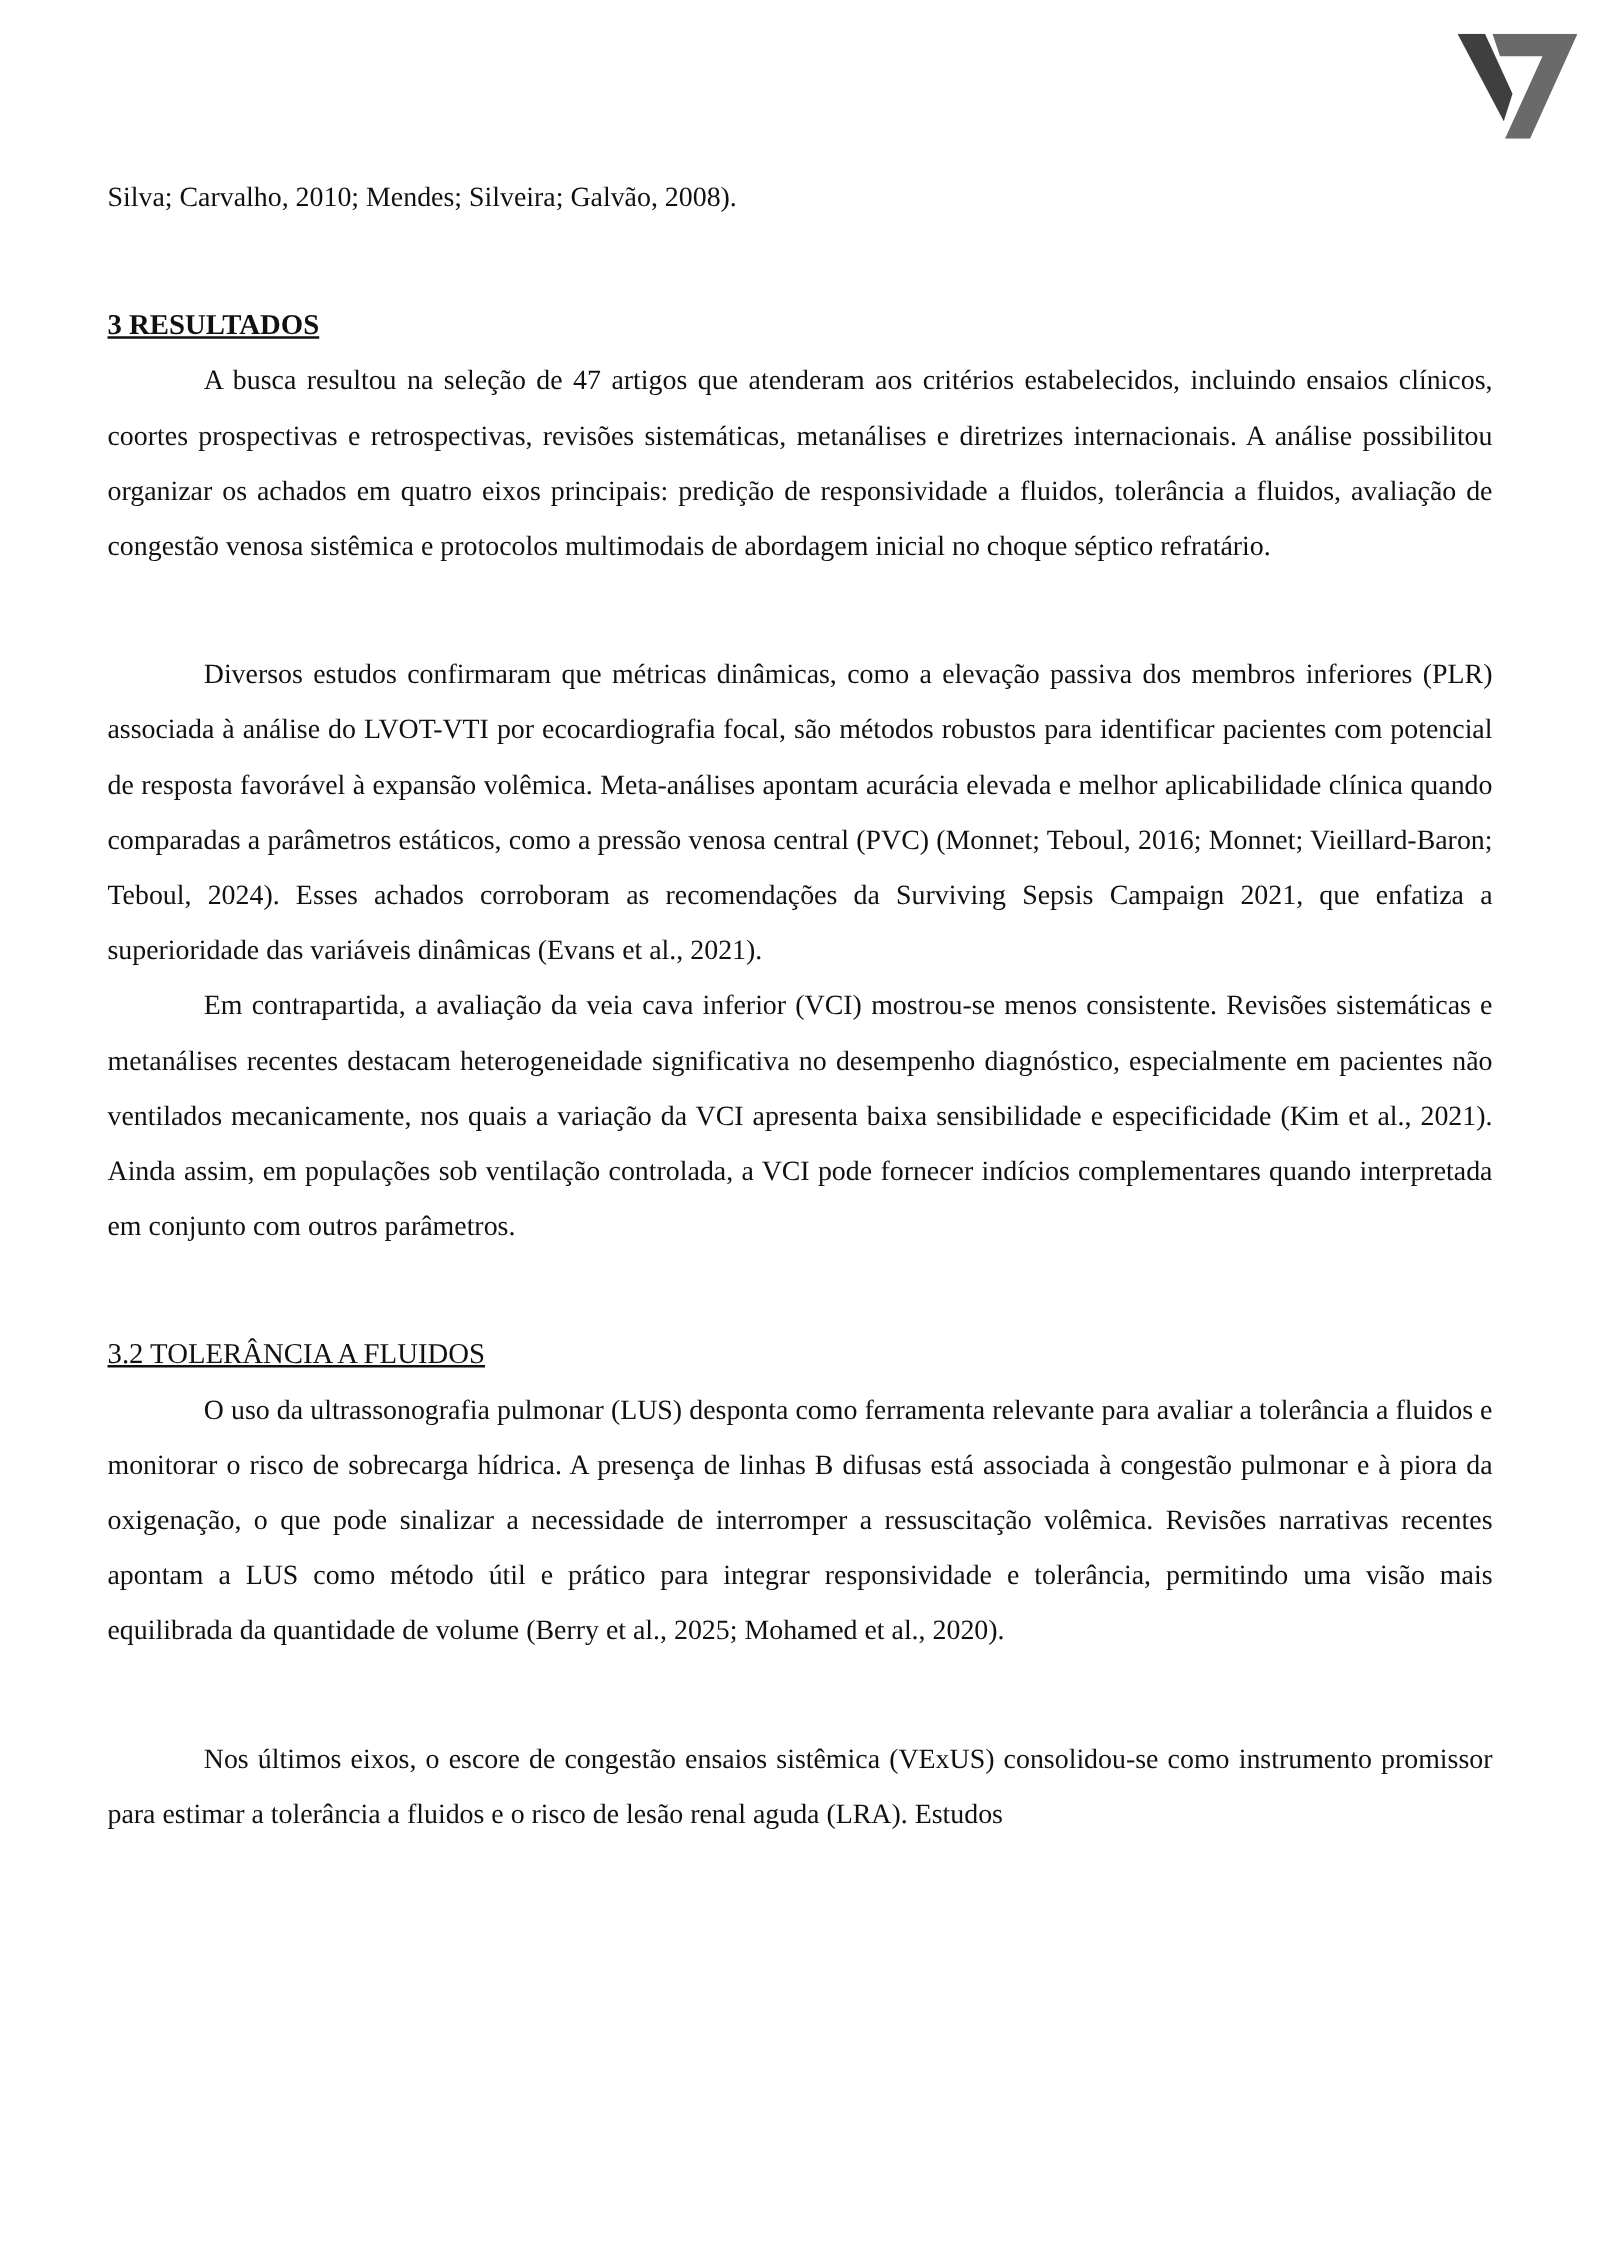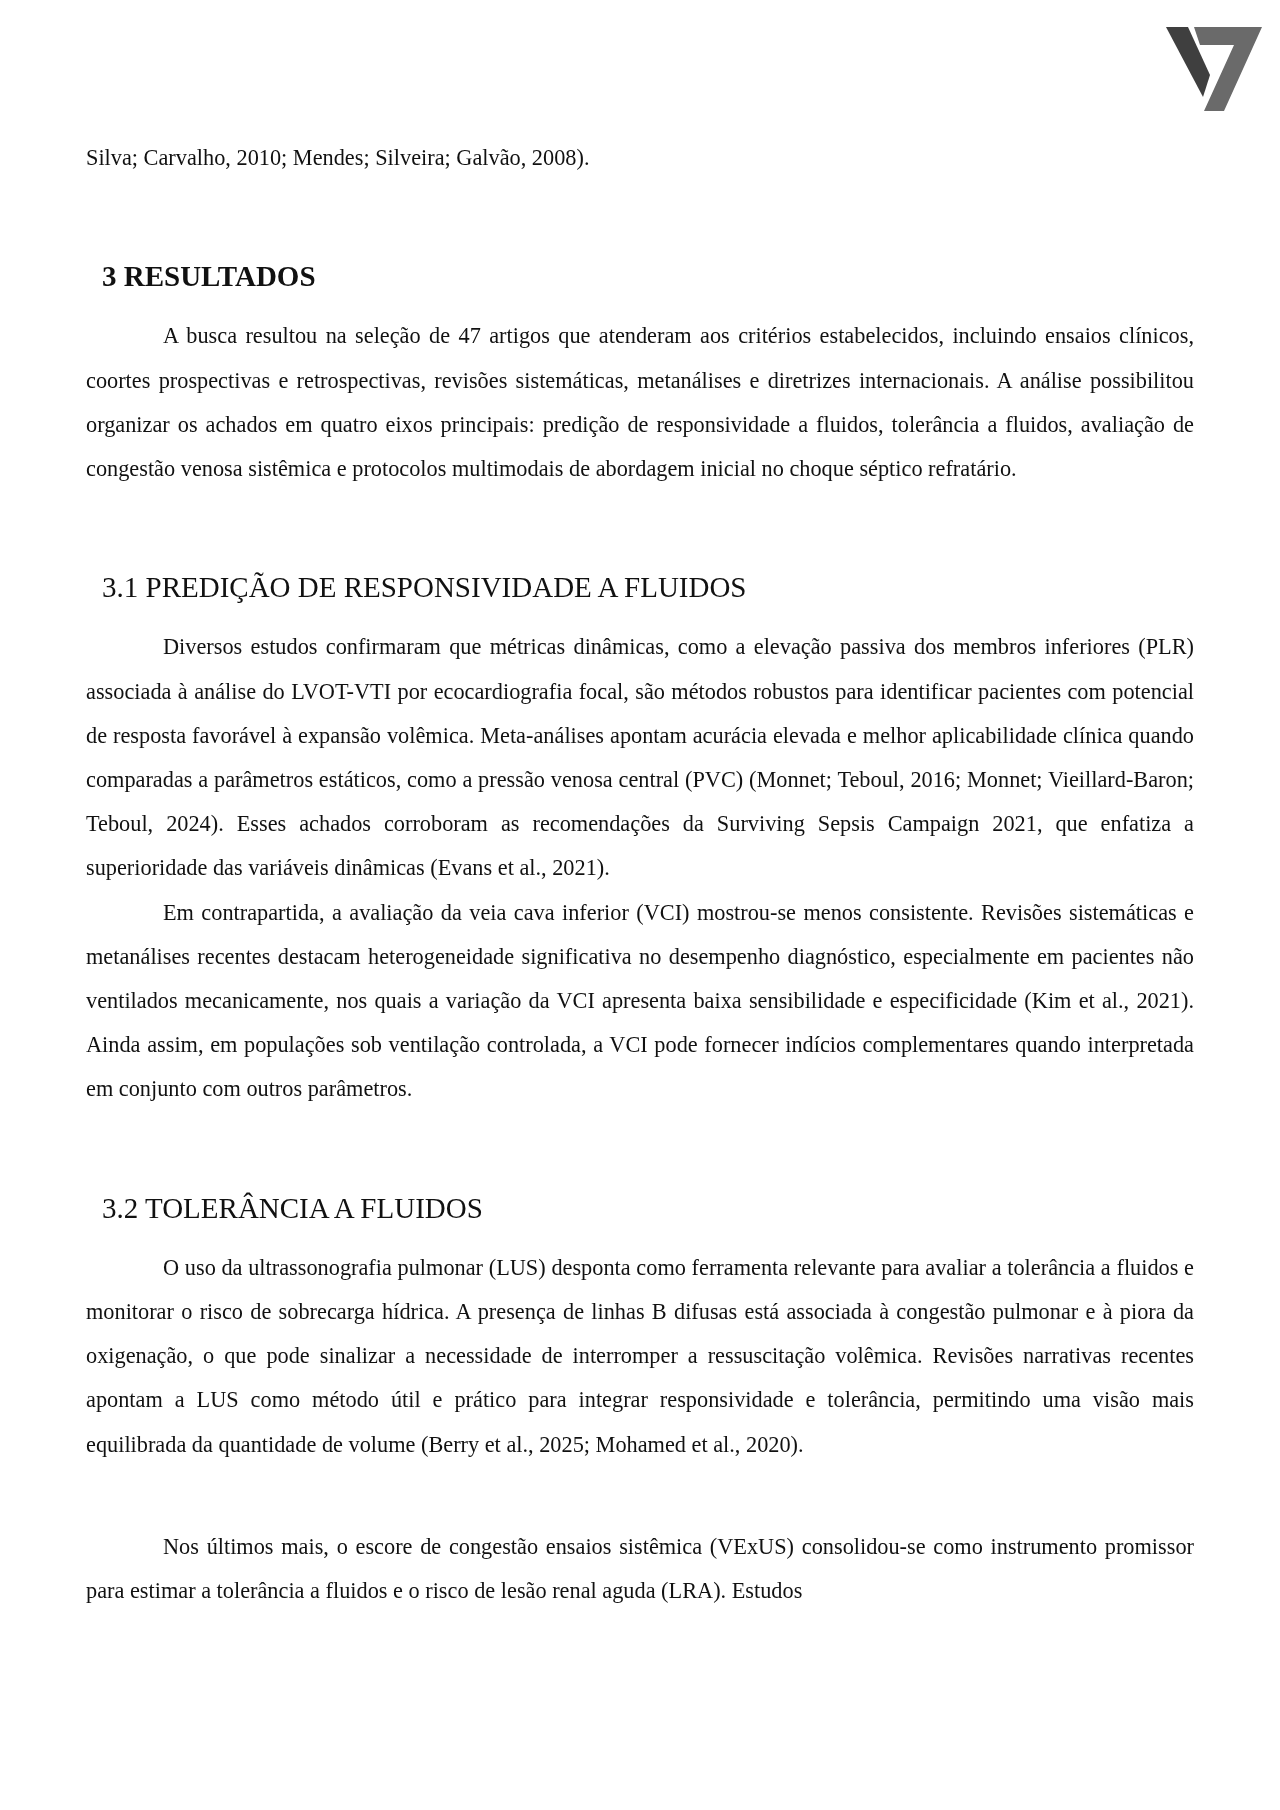--- a/index.html
+++ b/index.html
@@ -30,24 +30,25 @@
       font-size: 22.3px;
       line-height: 44.2px;
     }
     .para {
       margin: 0;
       text-align: justify;
       text-indent: 77px;
     }
     .para.noindent { text-indent: 0; }
     .heading {
-      margin: 16px;
+      margin: 0;
       font-weight: normal;
-      font-size: 29px;
+      font-size: 23px;
       line-height: 44.2px;
+      text-decoration: underline;
     }
     .heading.bold { font-weight: bold; }
     .gap { height: 58px; }
     b { font-weight: normal; }
   </style>
 </head>
 <body>
 
 <div class="logo">
   <svg width="96" height="84" viewBox="0 0 96 84">
@@ -59,25 +60,24 @@
 <div class="page">
   <p class="para noindent">Silva; Carvalho, 2010; Mendes; Silveira; Galvão, 2008).</p>
 
   <div class="gap"></div>
 
   <h2 class="heading bold">3 RESULTADOS</h2>
   <p class="para"><span>A busca resultou na seleção de </span><b>47 artigos</b><span> que atenderam aos critérios estabelecidos, incluindo ensaios clínicos, coortes prospectivas e retrospectivas, revisões sistemáticas, metanálises e diretrizes internacionais. A análise possibilitou organizar os achados em quatro eixos principais: </span><b>predição de responsividade a fluidos</b><span>, </span><b>tolerância a fluidos</b><span>, </span><b>avaliação de congestão venosa sistêmica</b><span> e </span><b>protocolos multimodais de abordagem inicial no choque séptico refratário</b><span>.</span></p>
 
   <div class="gap"></div>
 
-  <h3 class="heading">3.1 PREDIÇÃO DE RESPONSIVIDADE A FLUIDOS</h3>
   <p class="para"><span>Diversos estudos confirmaram que </span><b>métricas dinâmicas</b><span>, como a </span><b>elevação passiva dos membros inferiores (PLR)</b><span> associada à análise do </span><b>LVOT-VTI</b><span> por ecocardiografia focal, são métodos robustos para identificar pacientes com potencial de resposta favorável à expansão volêmica. Meta-análises apontam acurácia elevada e melhor aplicabilidade clínica quando comparadas a parâmetros estáticos, como a pressão venosa central (PVC) (Monnet; Teboul, 2016; Monnet; Vieillard-Baron; Teboul, 2024). Esses achados corroboram as recomendações da </span><b>Surviving Sepsis Campaign 2021</b><span>, que enfatiza a superioridade das variáveis dinâmicas (Evans et al., 2021).</span></p>
   <p class="para"><span>Em contrapartida, a avaliação da </span><b>veia cava inferior (VCI)</b><span> mostrou-se menos consistente. Revisões sistemáticas e metanálises recentes destacam </span><b>heterogeneidade significativa</b><span> no desempenho diagnóstico, especialmente em pacientes não ventilados mecanicamente, nos quais a variação da VCI apresenta baixa sensibilidade e especificidade (Kim et al., 2021). Ainda assim, em populações sob ventilação controlada, a VCI pode fornecer indícios complementares quando interpretada em conjunto com outros parâmetros.</span></p>
 
   <div class="gap"></div>
 
   <h3 class="heading">3.2 TOLERÂNCIA A FLUIDOS</h3>
   <p class="para"><span>O uso da </span><b>ultrassonografia pulmonar (LUS)</b><span> desponta como ferramenta relevante para avaliar a </span><b>tolerância a fluidos</b><span> e monitorar o risco de sobrecarga hídrica. A presença de </span><b>linhas B difusas</b><span> está associada à congestão pulmonar e à piora da oxigenação, o que pode sinalizar a necessidade de interromper a ressuscitação volêmica. Revisões narrativas recentes apontam a LUS como método útil e prático para integrar responsividade e tolerância, permitindo uma visão mais equilibrada da quantidade de volume (Berry et al., 2025; Mohamed et al., 2020).</span></p>
 
   <div class="gap"></div>
 
-  <p class="para"><span>Nos últimos mais, o escore de </span><b>congestão ensaios sistêmica (VExUS)</b><span> consolidou-se como instrumento promissor para estimar a tolerância a fluidos e o risco de lesão renal aguda (LRA). Estudos</span></p>
+  <p class="para"><span>Nos últimos eixos, o escore de </span><b>congestão ensaios sistêmica (VExUS)</b><span> consolidou-se como instrumento promissor para estimar a tolerância a fluidos e o risco de lesão renal aguda (LRA). Estudos</span></p>
 </div>
 
 </body></html>

